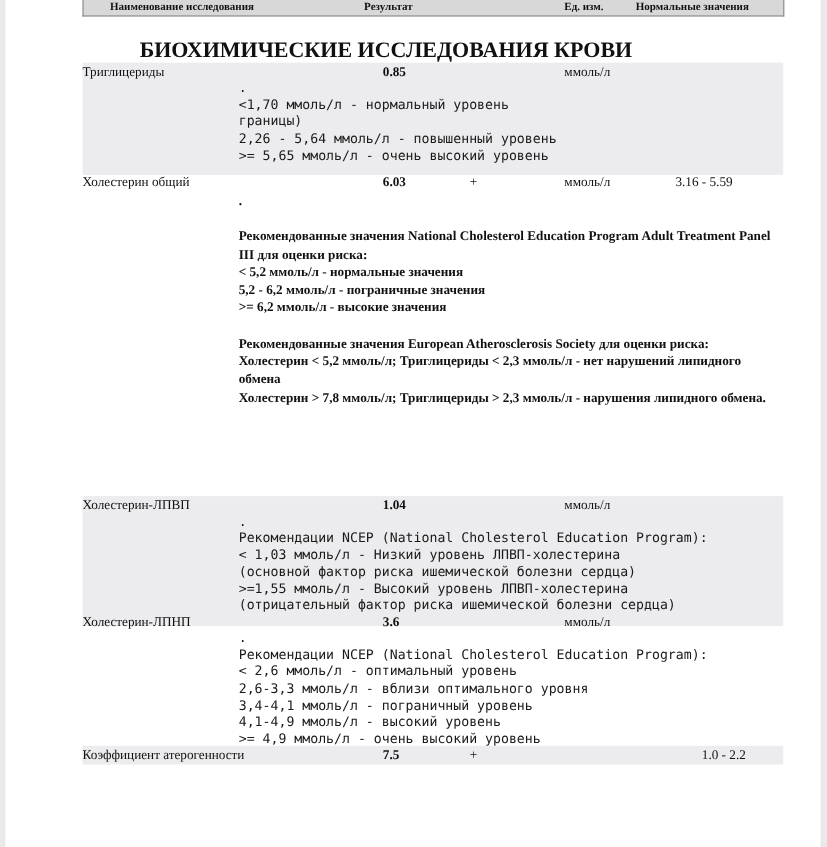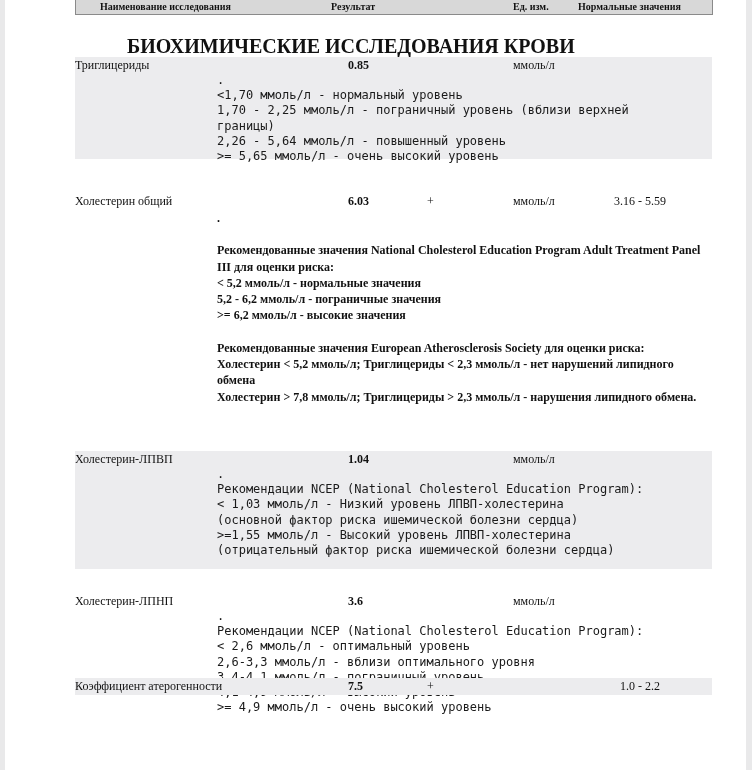--- a/index.html
+++ b/index.html
@@ -20,21 +20,21 @@
 
   .section {
     position:absolute; left:79px; top:35px;
     font-weight:bold; font-size:20px; white-space:nowrap;margin-left:48px;
   }
 
   .row {
     position:absolute; left:75px; width:637px; background:#ececee;
     font-size:12px;
   }
-  .row.white { background:transparent;margin-top:36px; }
+  .row.white { background:transparent; }
   .cell { position:absolute; white-space:nowrap; }
   .c-name { left:0; top:1px; }
   .c-val { left:273px; top:1px; font-weight:bold; }
   .c-flag { left:352px; top:1px; }
   .c-unit { left:438px; top:1px; }
   .c-norm { left:539px; top:1px; }
 
   .note { position:absolute; left:142px; }
   .mono { font-family:"DejaVu Sans Mono", monospace; font-size:12px; line-height:15.2px; color:#1a1a1a; }
   .bold { font-family:"Liberation Serif", serif; font-weight:bold; font-size:12px; line-height:16.3px; width:495px; }
@@ -59,21 +59,20 @@
 
 <div class="row" style="top:57px;height:102px;">
   <span class="cell c-name">Триглицериды</span>
   <span class="cell c-val">0.85</span>
   <span class="cell c-flag"></span>
   <span class="cell c-unit">ммоль/л</span>
   <span class="cell c-norm"></span>
   <div class="note mono" style="top:16px;">
     <span class="ln">.</span>
     <span class="ln">&lt;1,70 ммоль/л - нормальный уровень</span>
-    <span class="ln">1,70 - 2,25 ммоль/л - пограничный уровень (вблизи верхней</span>
     <span class="ln">границы)</span>
     <span class="ln">2,26 - 5,64 ммоль/л - повышенный уровень</span>
     <span class="ln">&gt;= 5,65 ммоль/л - очень высокий уровень</span>
   </div>
 </div>
 
 <div class="row white" style="top:157px;height:294px;">
   <span class="cell c-name">Холестерин общий</span>
   <span class="cell c-val">6.03</span>
   <span class="cell c-flag">+</span>
@@ -124,14 +123,14 @@
     <span class="ln">4,1-4,9 ммоль/л - высокий уровень</span>
     <span class="ln">&gt;= 4,9 ммоль/л - очень высокий уровень</span>
   </div>
 </div>
 
 <div class="row" style="top:678px;height:17px;">
   <span class="cell c-name">Коэффициент атерогенности</span>
   <span class="cell c-val">7.5</span>
   <span class="cell c-flag">+</span>
   <span class="cell c-unit"></span>
-  <span class="cell c-norm" style="left:545px;">1.0 - 2.2</span>
+  <span class="cell c-norm" style="left:563px;">1.0 - 2.2</span>
 </div>
 
 </body></html>

